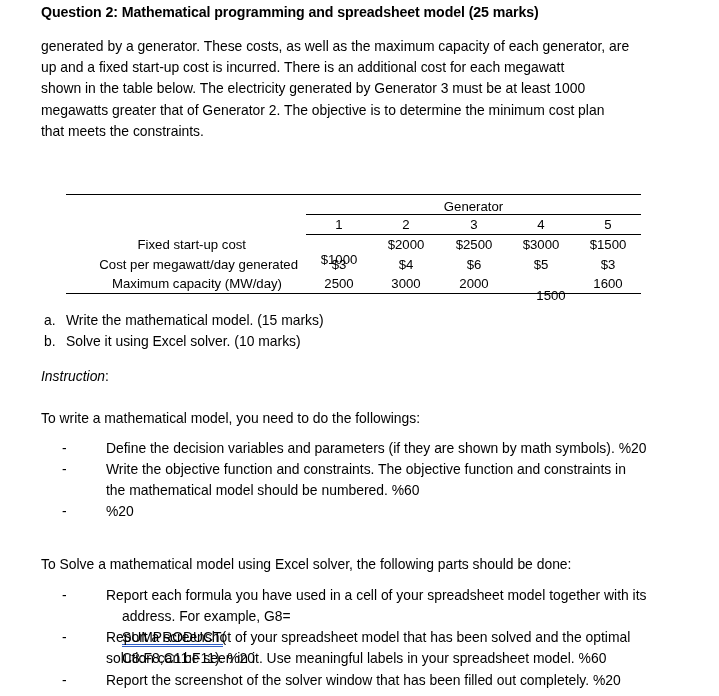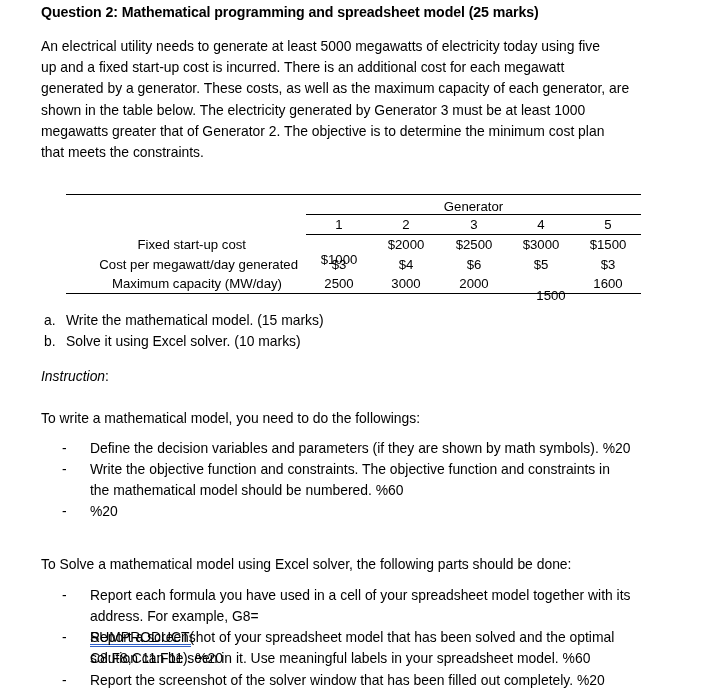--- a/index.html
+++ b/index.html
@@ -19,32 +19,31 @@
   .cell { position: absolute; text-align: center; width: 66px; font-size: 13.2px; }
   .lbl { position: absolute; text-align: right; width: 233px; left: 0; font-size: 13.2px; }
 
   .qa { left: 44px; font-size: 13.9px; }
   .qa .letter { display: inline-block; width: 22px; }
   .instr { left: 41px; top: 368px; font-size: 13.9px; }
   .instr i { font-style: italic; }
   .sec { left: 41px; font-size: 13.9px; }
   .bul { position: absolute; left: 62px; font-size: 13.9px; }
   .btext { position: absolute; left: 90px; width: 600px; font-size: 13.9px; line-height: 21px; white-space: normal; }
-  .btext span { display: block; white-space: nowrap; }
+  .btext span { display: block; white-space: nowrap; margin-left: 16px; }
   .gram { text-decoration: underline double #2f5fc8; text-underline-offset: 2px; }
 </style>
 </head>
 <body>
 
 <div class="abs title">Question 2: Mathematical programming and spreadsheet model (25 marks)</div>
 
 <div class="abs para">
-  <span>An electrical utility needs to generate at least 5000 megawatts of electricity today using five</span>
+  <span>generated by a generator. These costs, as well as the maximum capacity of each generator, are</span>
   <span>up and a fixed start-up cost is incurred. There is an additional cost for each megawatt</span>
-  <span>generated by a generator. These costs, as well as the maximum capacity of each generator, are</span>
   <span>shown in the table below. The electricity generated by Generator 3 must be at least 1000</span>
   <span>megawatts greater that of Generator 2. The objective is to determine the minimum cost plan</span>
   <span>that meets the constraints.</span>
 </div>
 
 <div class="tbl">
   <div class="rule" style="left:0;top:0;width:575px;"></div>
   <div class="cell" style="left:240px;width:335px;top:5px;">Generator</div>
   <div class="rule" style="left:240px;top:20px;width:335px;"></div>
   <div class="cell" style="left:240px;top:23px;">1</div>

